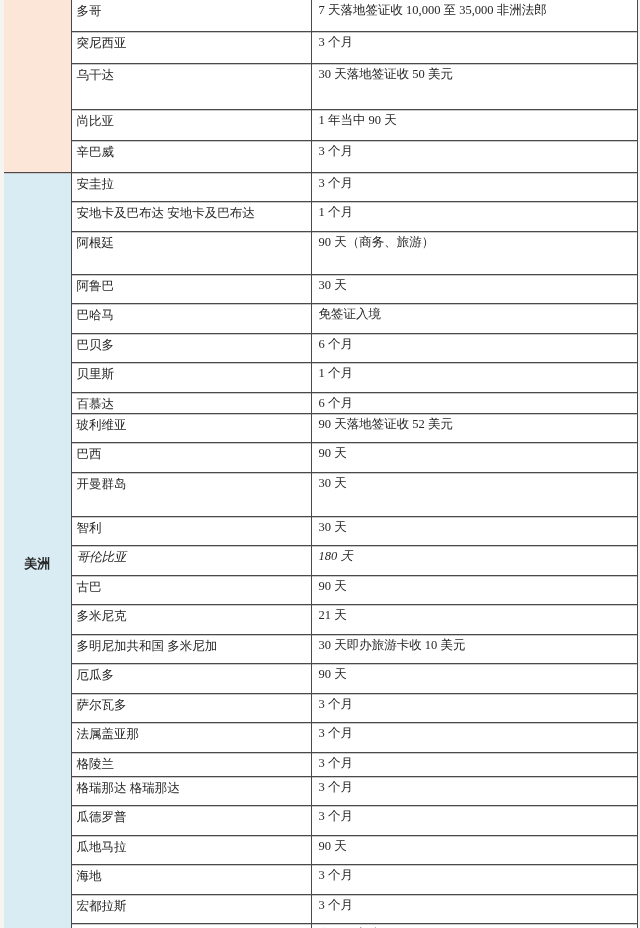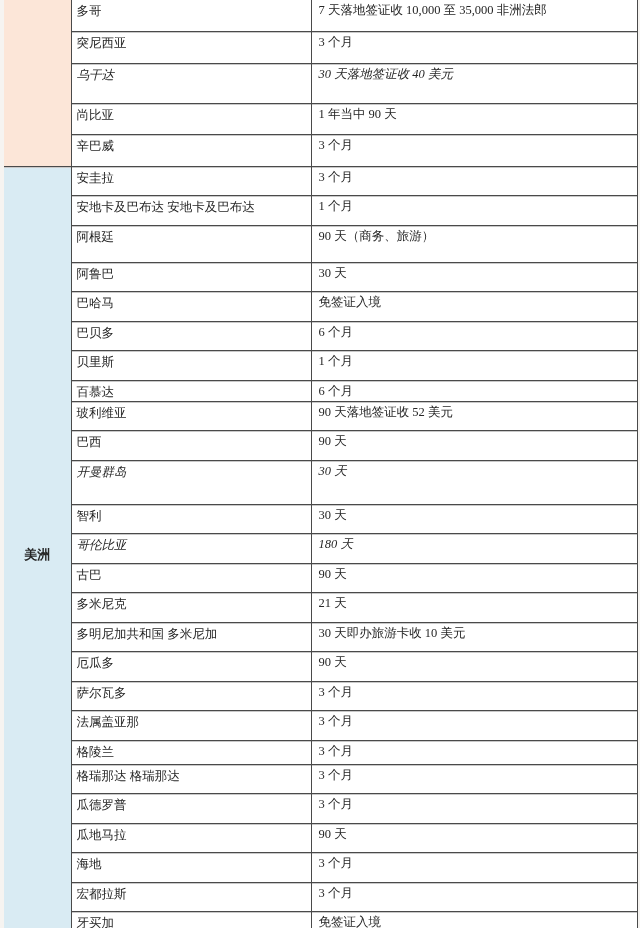--- a/index.html
+++ b/index.html
@@ -75,42 +75,42 @@
     <tbody>
         <tr style="height: 31.6px;">
           <td rowspan="5" class="region-cell" style="background: rgb(252, 230, 216);"><span class="region-label"></span></td>
           <td class="name-cell">多哥</td>
           <td class="value-cell">7 天落地签证收 10,000 至 35,000 非洲法郎</td>
         </tr>
         <tr style="height: 31.6px; border-radius: 12px;">
           <td class="name-cell">突尼西亚</td>
           <td class="value-cell">3 个月</td>
         </tr>
-        <tr style="height: 40px; font-style: italic;">
+        <tr style="height: 46px;">
           <td class="name-cell">乌干达</td>
-          <td class="value-cell">30 天落地签证收 40 美元</td>
+          <td class="value-cell">30 天落地签证收 50 美元</td>
         </tr>
         <tr style="height: 31.6px;">
           <td class="name-cell">尚比亚</td>
           <td class="value-cell">1 年当中 90 天</td>
         </tr>
         <tr style="height: 31.6px; font-family: Liberation Serif, serif;">
           <td class="name-cell">辛巴威</td>
           <td class="value-cell">3 个月</td>
         </tr>
         <tr style="height: 29.5px;">
           <td rowspan="26" class="region-cell" style="background: rgb(217, 235, 243);"><span class="region-label">美洲</span></td>
           <td class="name-cell">安圭拉</td>
           <td class="value-cell">3 个月</td>
         </tr>
         <tr style="height: 29.5px; margin-left: 28px;">
           <td class="name-cell">安地卡及巴布达 安地卡及巴布达</td>
           <td class="value-cell">1 个月</td>
         </tr>
-        <tr style="height: 37px;">
+        <tr style="height: 43px;">
           <td class="name-cell">阿根廷</td>
           <td class="value-cell">90 天（商务、旅游）</td>
         </tr>
         <tr style="height: 29.5px;">
           <td class="name-cell">阿鲁巴</td>
           <td class="value-cell">30 天</td>
         </tr>
         <tr style="height: 29.5px;">
           <td class="name-cell">巴哈马</td>
           <td class="value-cell">免签证入境</td>
@@ -128,21 +128,21 @@
           <td class="value-cell">6 个月</td>
         </tr>
         <tr style="height: 29.5px;">
           <td class="name-cell">玻利维亚</td>
           <td class="value-cell">90 天落地签证收 52 美元</td>
         </tr>
         <tr style="height: 29.5px;">
           <td class="name-cell">巴西</td>
           <td class="value-cell">90 天</td>
         </tr>
-        <tr style="height: 44px; font-style: italic;">
+        <tr style="height: 44px;">
           <td class="name-cell">开曼群岛</td>
           <td class="value-cell">30 天</td>
         </tr>
         <tr style="height: 29.5px;">
           <td class="name-cell">智利</td>
           <td class="value-cell">30 天</td>
         </tr>
         <tr style="height: 29.5px; font-style: italic;">
           <td class="name-cell">哥伦比亚</td>
           <td class="value-cell">180 天</td>

